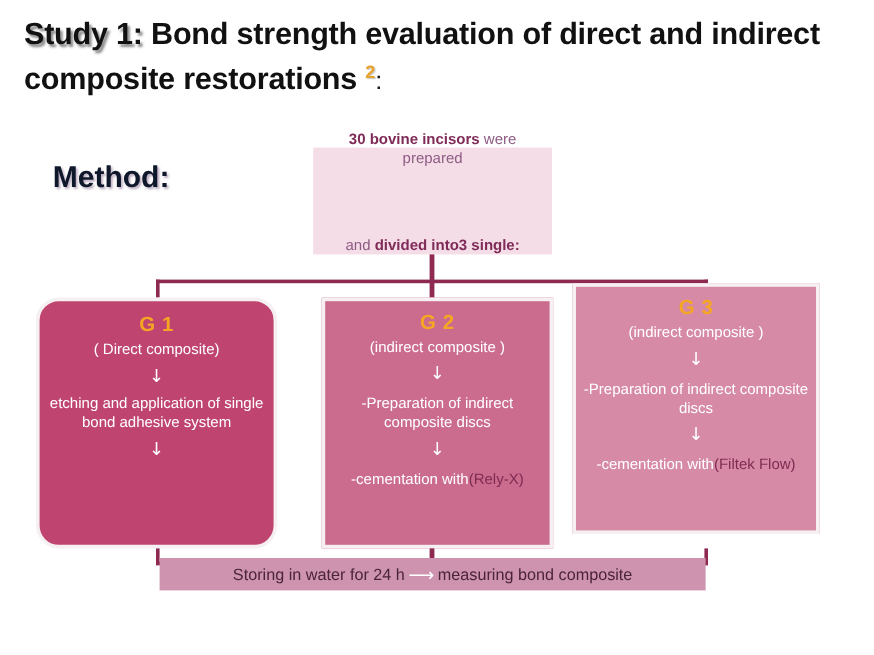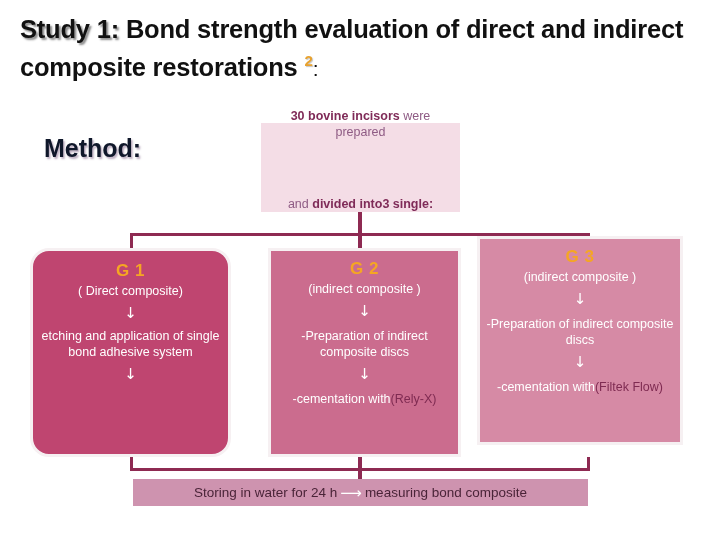--- a/index.html
+++ b/index.html
@@ -131,21 +131,21 @@
   }
   #g3 {
     left: 477px; top: 236px; width: 206px; height: 209px;
     background: #D68AA5;
   }
 
   
   .bottom-bar {
     position: absolute;
     left: 133px;
-    top: 479px;
+    top: 465px;
     width: 455px;
     height: 27px;
     background: #CE93AF;
     display: flex;
     align-items: center;
     justify-content: center;
   }
   .bottom-bar .btext {
     font-size: 13.5px;
     color: #4A2438;

